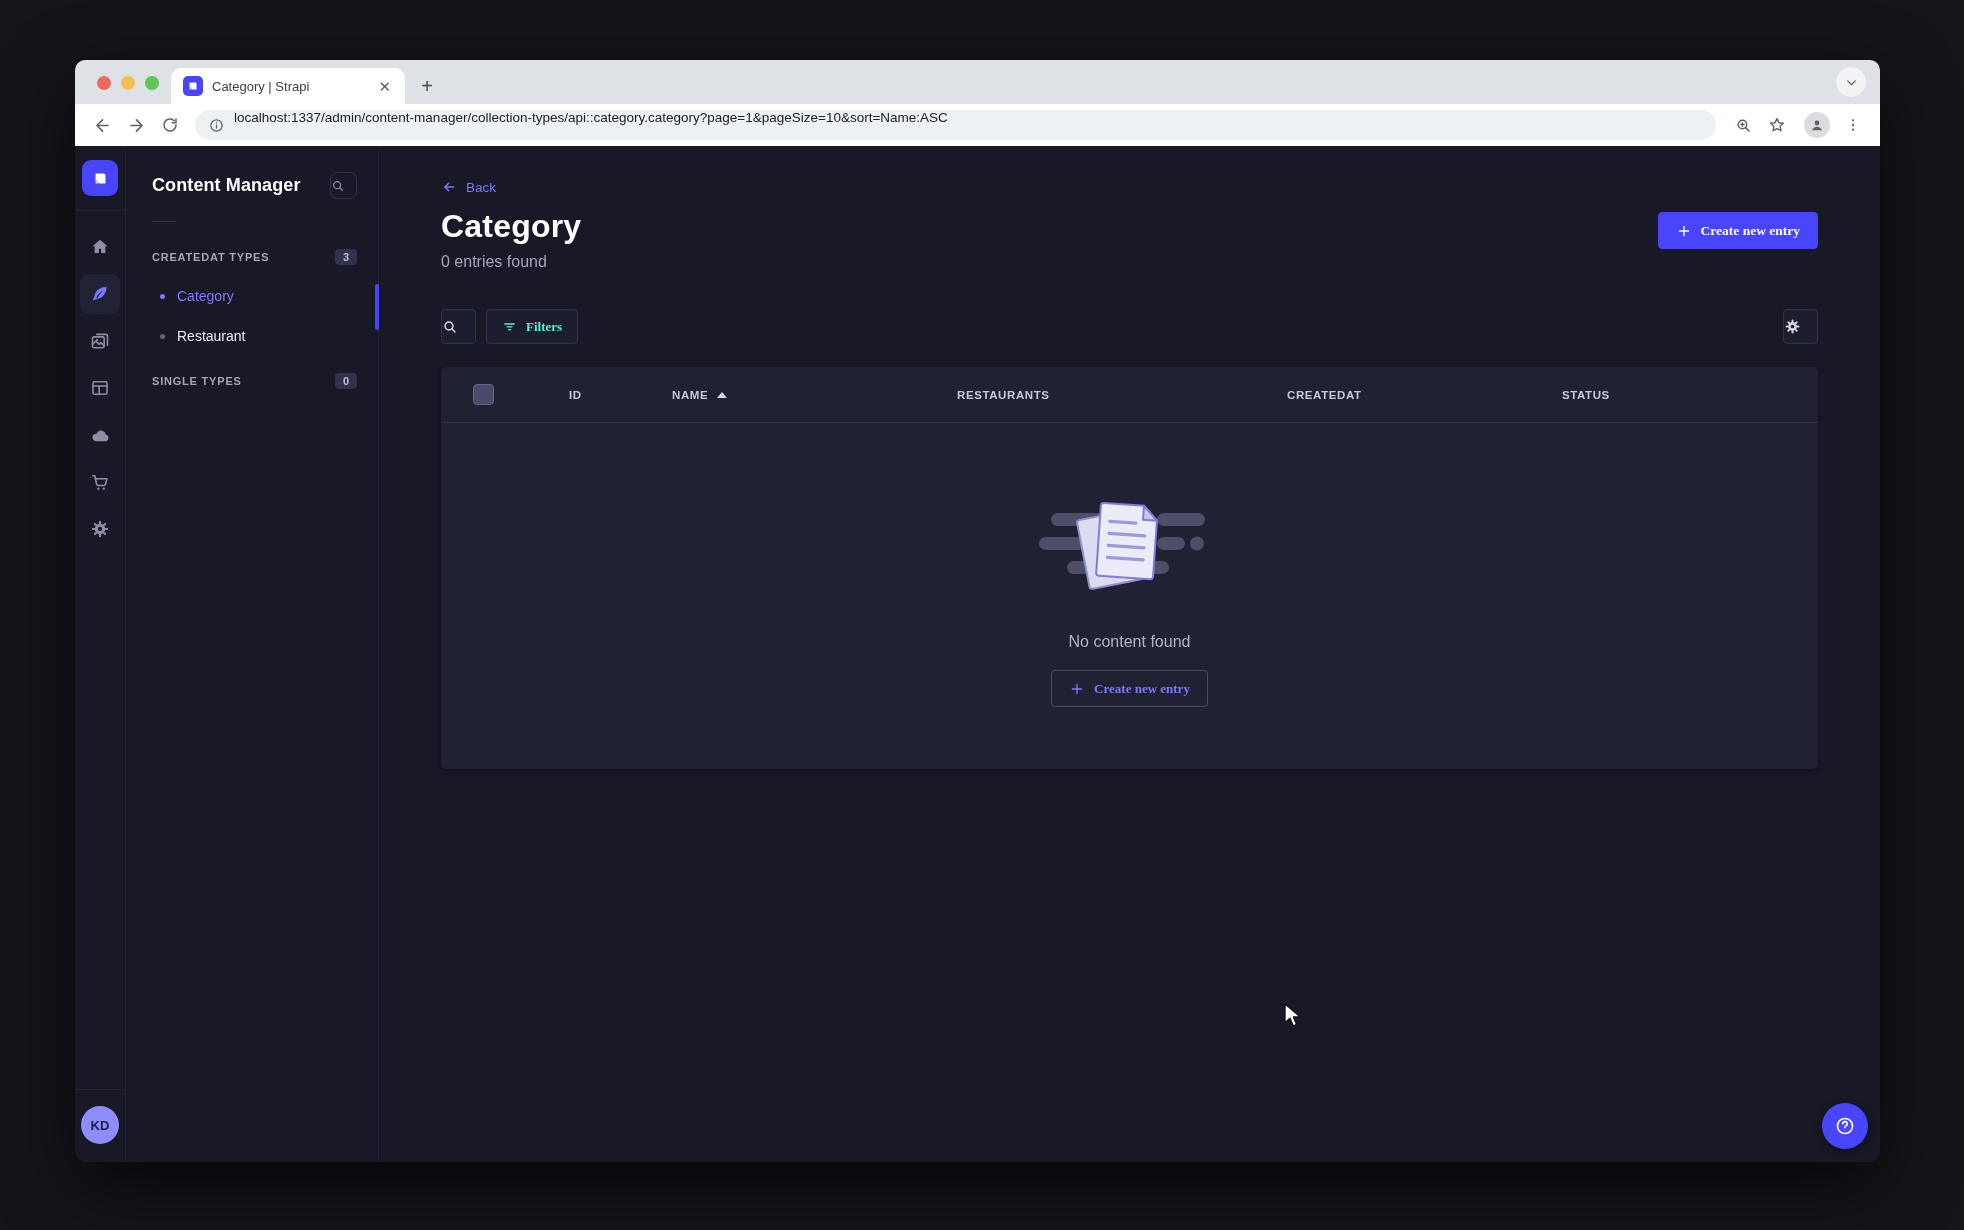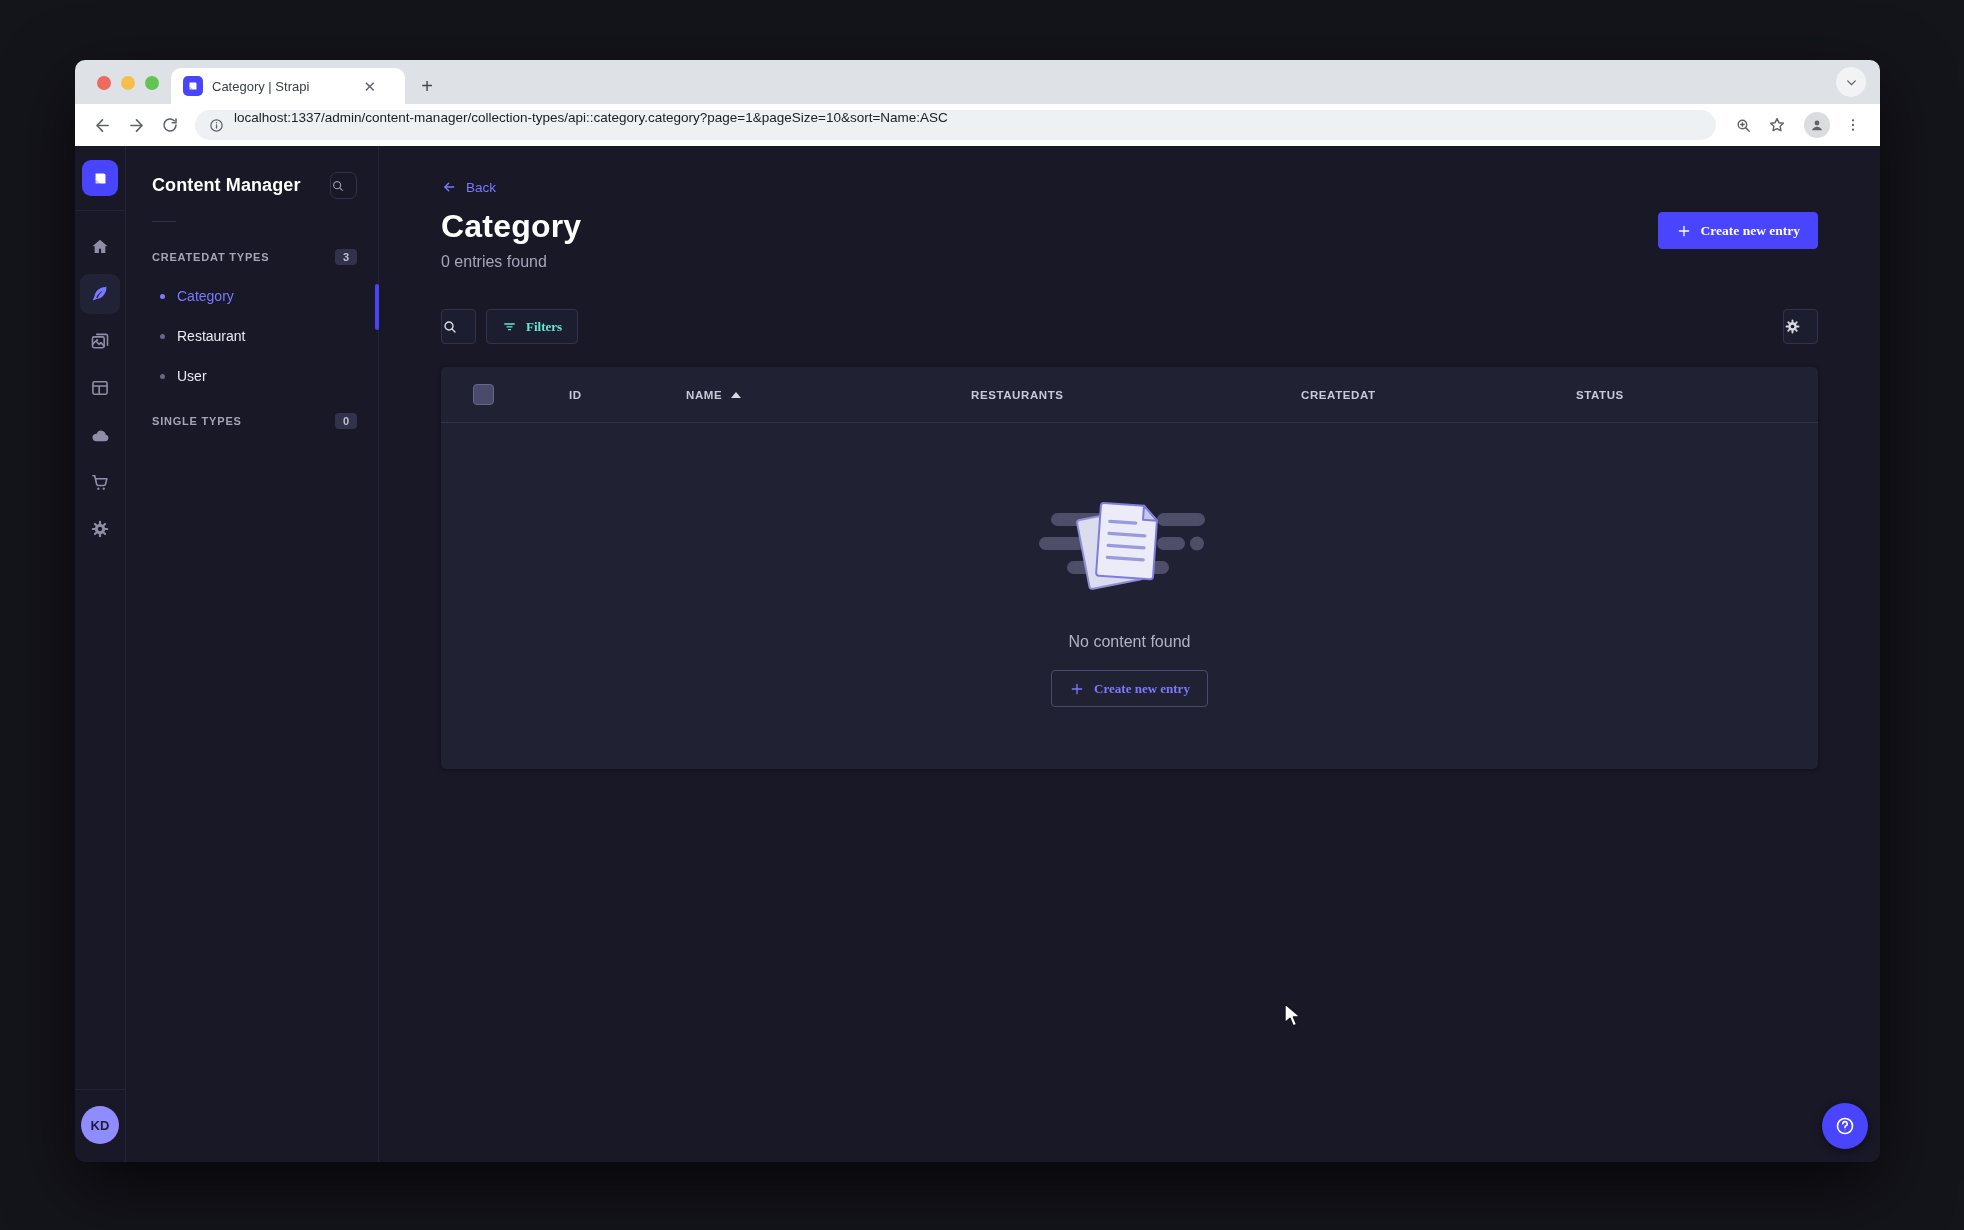--- a/index.html
+++ b/index.html
@@ -9,21 +9,21 @@
   
   .window { position:absolute; left:75px; top:60px; width:1805px; height:1102px;
             border-radius:10px; overflow:hidden; box-shadow:0 24px 70px rgba(0,0,0,.65); background:#181826; }
 
   .tabstrip { height:44px; background:#dee1e6; display:flex; align-items:flex-end; position:relative; }
   .traffic { display:flex; gap:10px; align-items:center; position:absolute; left:22px; top:16px; }
   .light { width:14px; height:14px; border-radius:50%; }
   .light.red { background:#ed6a5e; } .light.yellow { background:#f5bf4f; } .light.green { background:#61c554; }
 
   .tab { margin-left:96px; width:234px; height:36px; background:#ffffff; border-radius:10px 10px 0 0;
-         display:flex; align-items:center; padding:0 25px 0 12px; gap:9px; }
+         display:flex; align-items:center; padding:0 10px 0 12px; gap:9px; }
   .favicon { width:20px; height:20px; border-radius:5px; background:#4945ff; display:grid; place-items:center; flex:none; }
   .tab-title { font-size:13px; color:#3c4043; flex:1; white-space:nowrap; overflow:hidden; }
   .tab-close { color:#5f6368; font-size:15px; line-height:1; cursor:default; padding:2px 4px; border-radius:4px; }
   .newtab-btn { width:28px; height:28px; margin:0 0 4px 8px; display:grid; place-items:center; color:#45494d; font-size:20px; border-radius:50%; }
   .tabsearch-btn { position:absolute; right:14px; top:7px; width:30px; height:30px; border-radius:50%; background:#f1f3f4; display:grid; place-items:center; color:#5f6368; }
 
   .toolbar { height:42px; background:#ffffff; display:flex; align-items:center; padding:0 12px; gap:4px; }
   .nav-ico { width:30px; height:30px; display:grid; place-items:center; color:#5f6368; border-radius:50%; flex:none; }
   .urlbar { flex:1; height:30px; margin:0 8px 0 6px; background:#eef1f3; border-radius:15px; display:flex; padding:0 14px; gap:10px; min-width:0; }
   .url-text { font-size:13.5px; color:#202124; white-space:nowrap; overflow:hidden; }
@@ -70,21 +70,21 @@
   .actions-row { margin-top:38px; display:flex; align-items:center; gap:10px; }
   .icon-btn { width:35px; height:35px; border-radius:4px; border:1px solid #32324d; background:#1d1d30; display:grid; place-items:center; color:#d9d9e3; }
   .btn-filters { display:flex; align-items:center; gap:9px; height:35px; padding:0 15px; border-radius:4px; border:1px solid #32324d;
                  background:#1d1d30; color:#5eead4; font-size:13px; font-weight:600; }
   .gear-btn { margin-left:auto; }
 
   .card { margin-top:23px; height:402px; background:#212134; border-radius:5px; box-shadow:0 1px 4px rgba(3,3,12,.35); }
   .thead { display:flex; align-items:center; height:55px; }
   .cell { font-size:11.5px; font-weight:700; letter-spacing:.6px; color:#c9c9d8; }
   .col-check { width:128px; padding-left:32px; }
-  .col-id { width:117px; }
+  .col-id { width:103px; }
   .col-name { width:285px; display:flex; align-items:center; gap:9px; }
   .col-rest { width:330px; }
   .col-created { width:275px; }
   .col-status { flex:1; }
   .checkbox { width:21px; height:21px; border-radius:4px; background:#4a4a6a; border:1px solid #666687; }
   .sort-arrow { width:0; height:0; border-left:5px solid transparent; border-right:5px solid transparent; border-bottom:6px solid #d9d9e3; }
   .thead-divider { height:1px; background:#32324d; margin:0 0; }
 
   .empty { display:flex; flex-direction:column; align-items:center; padding-top:70px; }
   .empty-title { margin-top:34px; color:#b3b3c3; font-size:16px; }
@@ -271,24 +271,20 @@
         <span class="badge">3</span>
       </div>
       <ul class="subnav-items">
         <li class="subnav-item active">
           <span class="bullet"></span>
           <span>Category</span>
         </li>
         <li class="subnav-item">
           <span class="bullet"></span>
           <span>Restaurant</span>
-        </li>
-        <li class="subnav-item">
-          <span class="bullet"></span>
-          <span>User</span>
         </li>
       </ul>
       <div class="section-row">
         <span class="section-label">SINGLE TYPES</span>
         <span class="badge">0</span>
       </div>
       <div class="active-indicator"></div>
     </nav>
 
     <main class="main">

